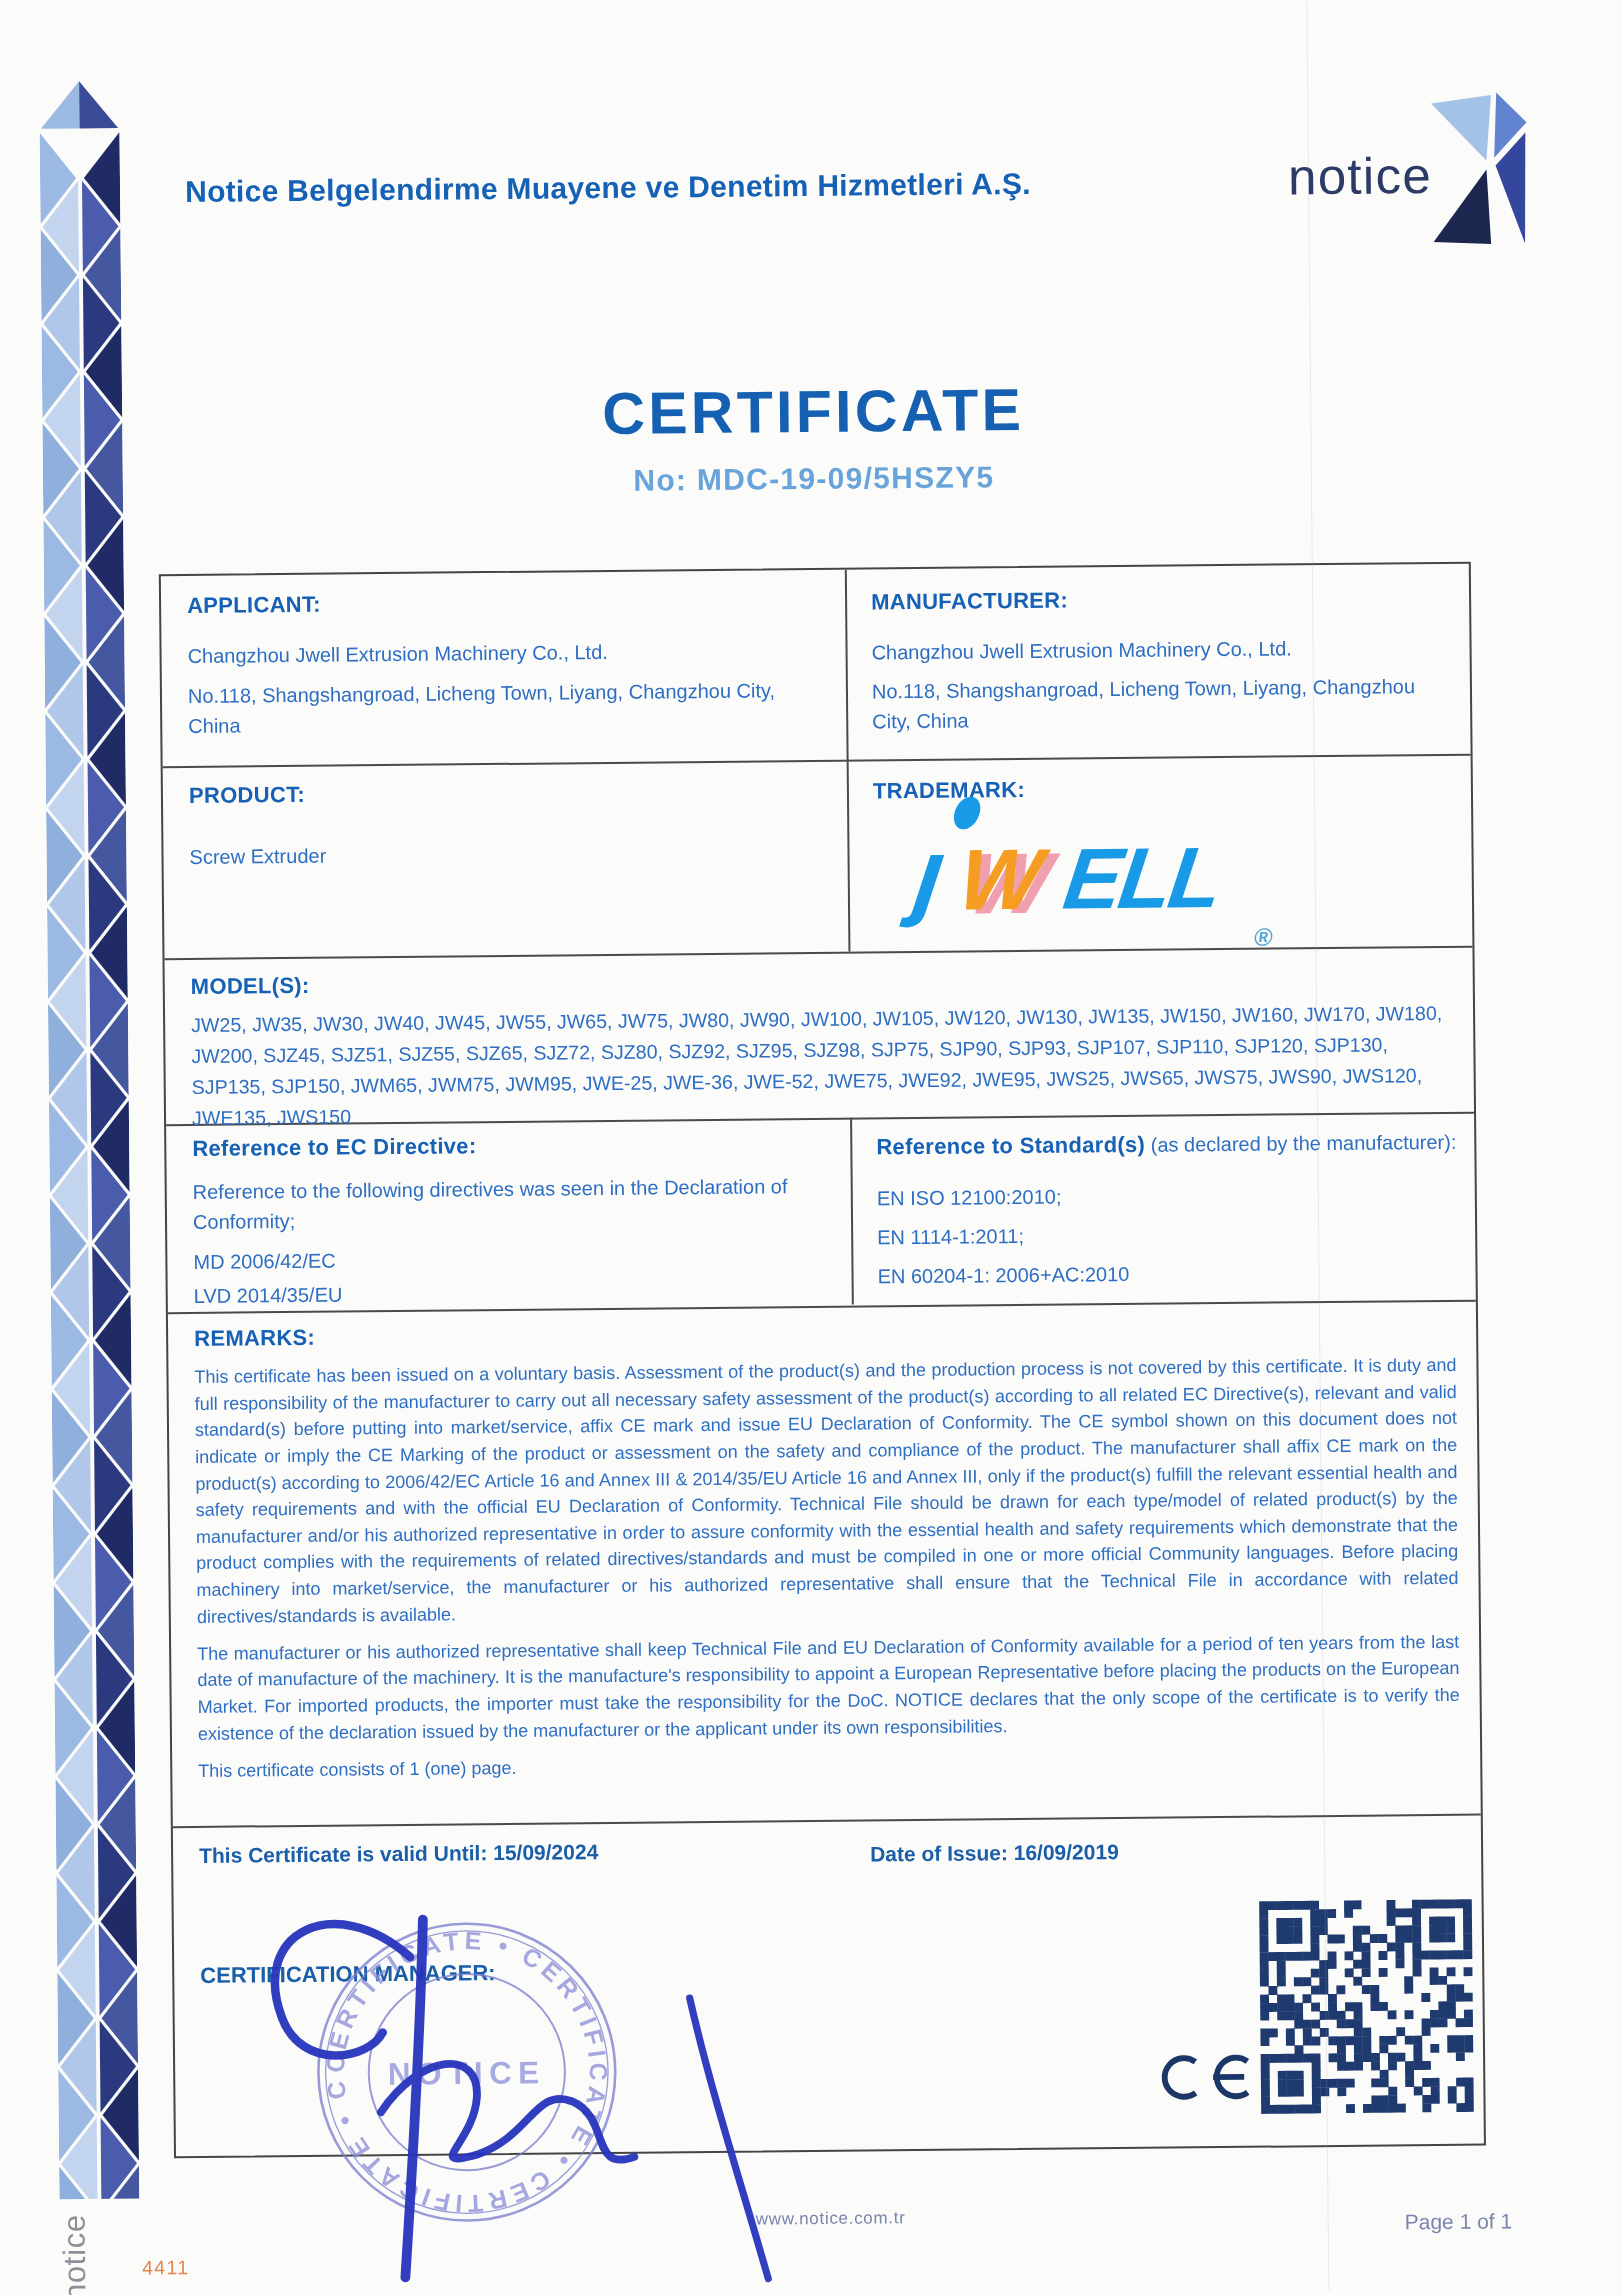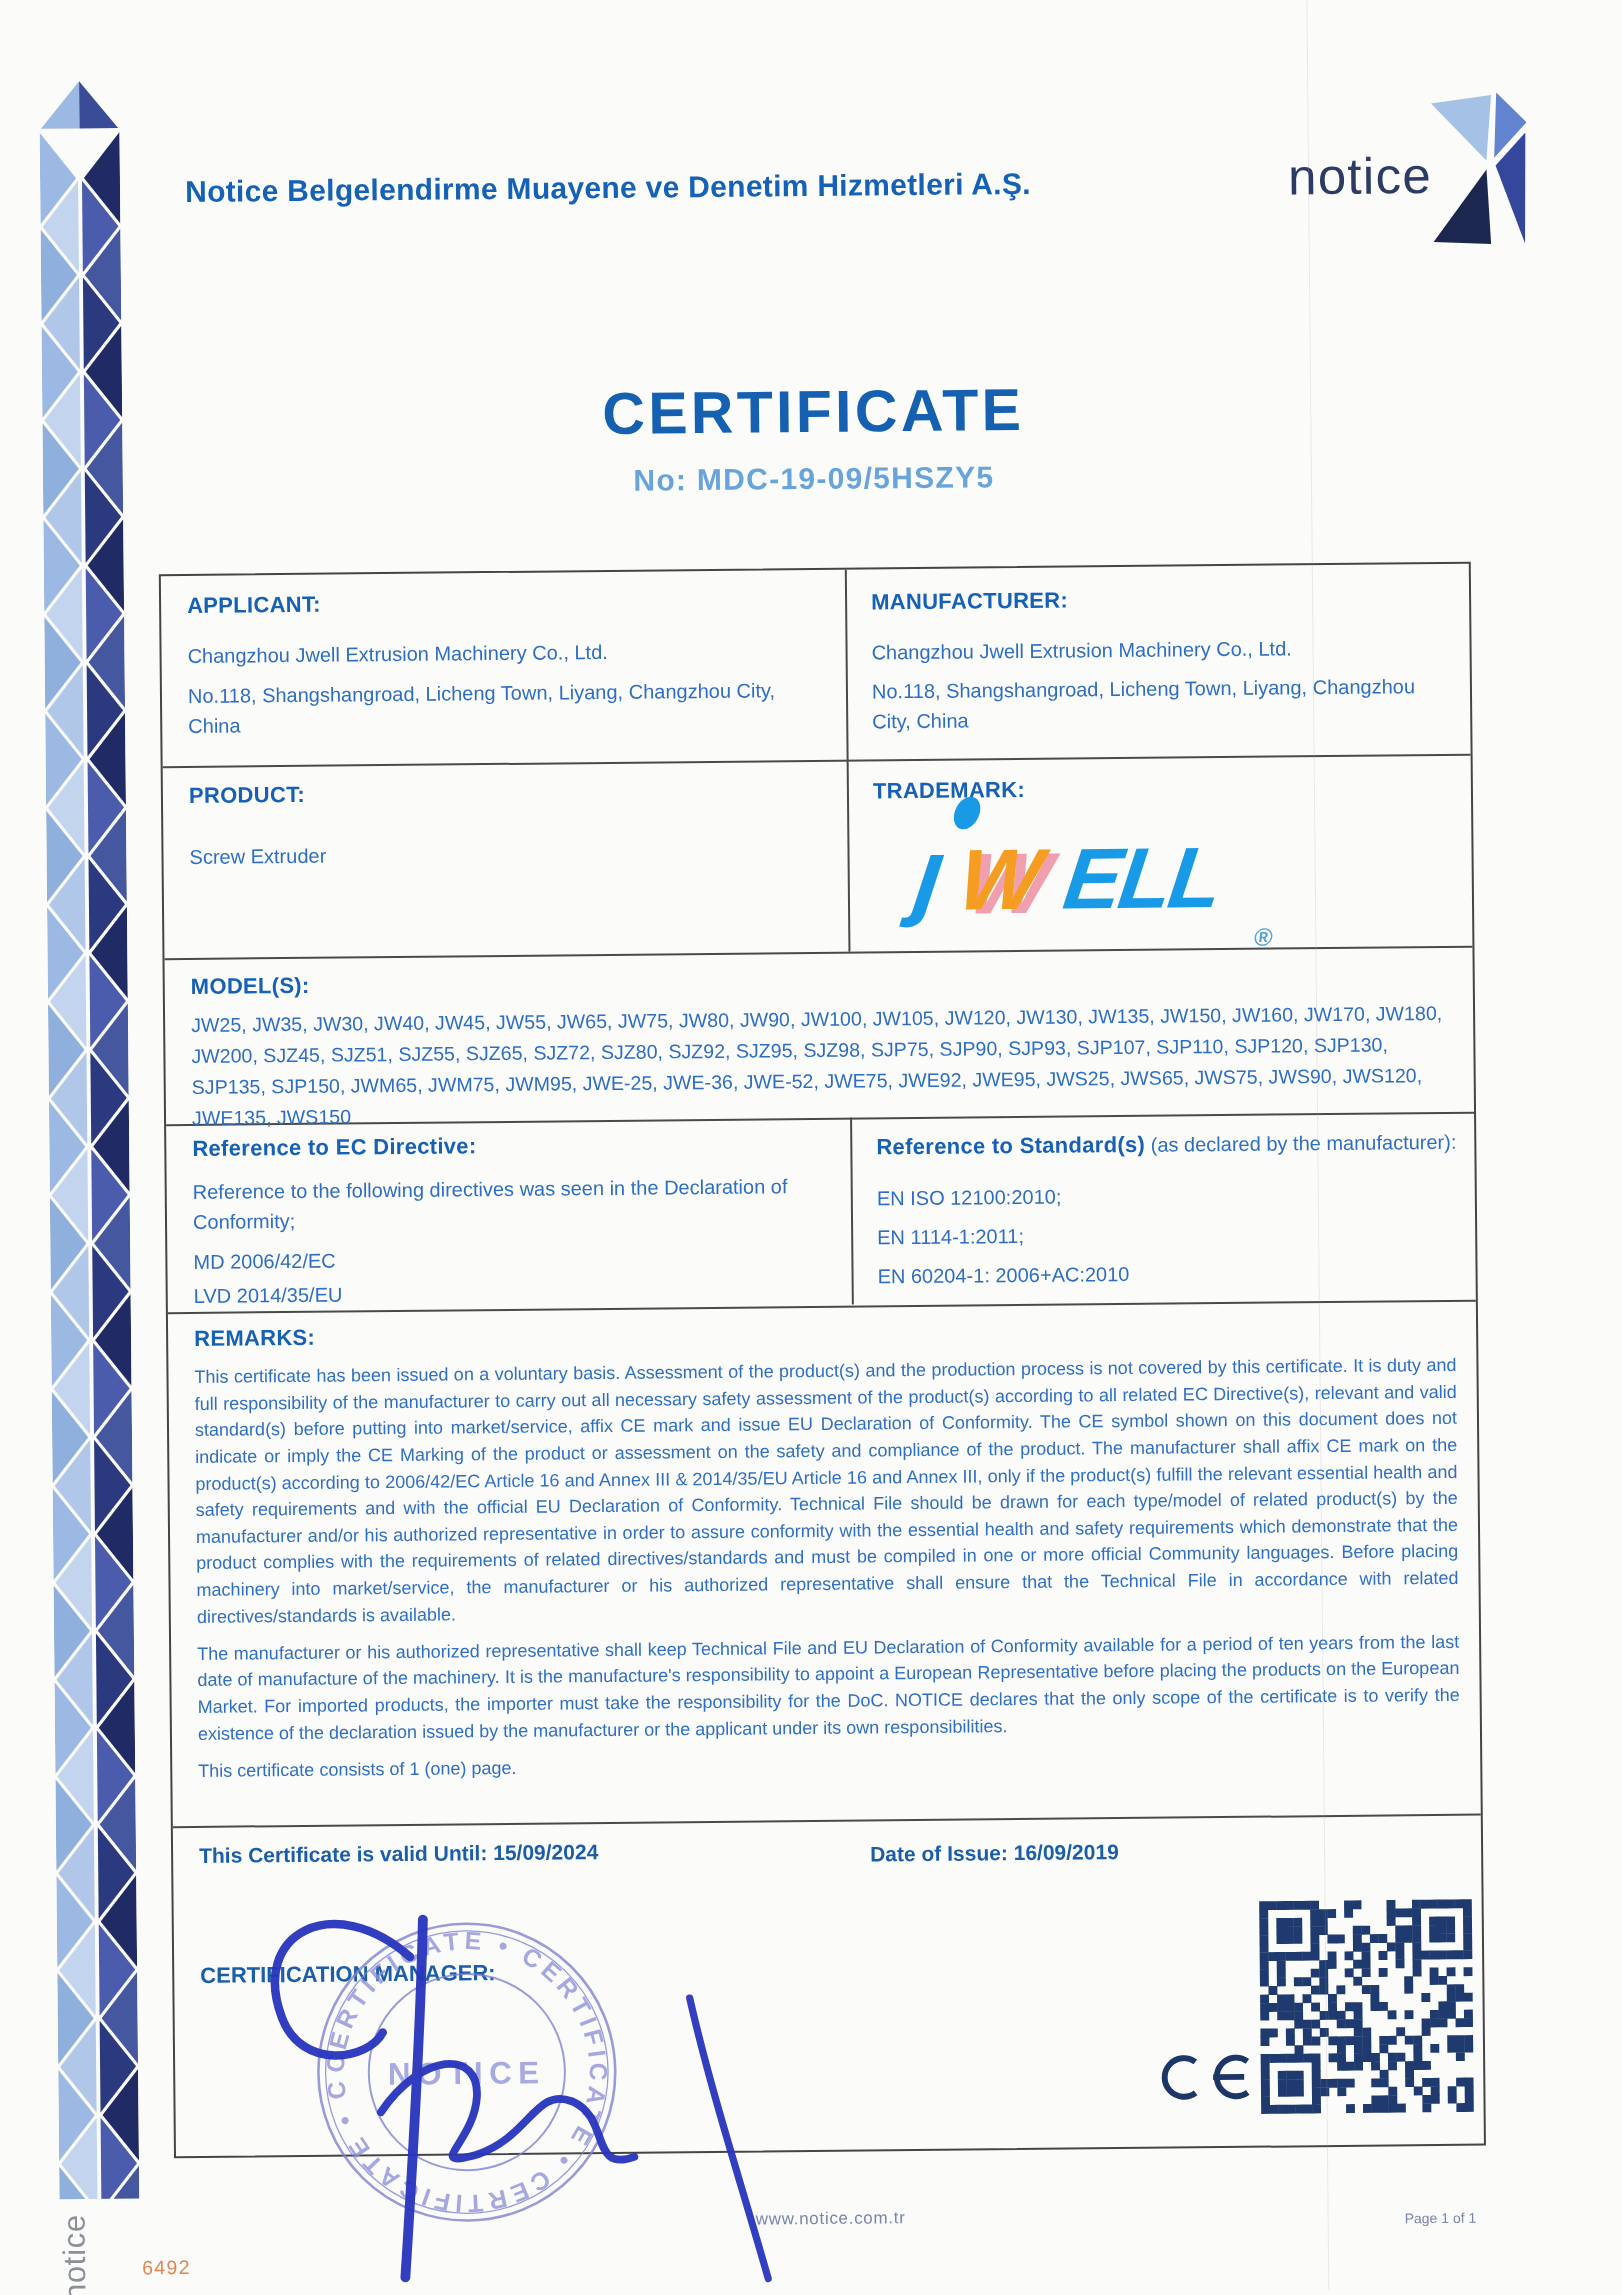--- a/index.html
+++ b/index.html
@@ -69,21 +69,21 @@
   .jell{left:149px;top:39px;font-size:86px;color:#189ae6;letter-spacing:-2.6px;}
   .jreg{left:346px;top:130px;font-size:25px;color:#54a4da;font-weight:normal;}
 
   
   .stamp-sig{position:absolute;left:196px;top:1891px;}
   .qr{position:absolute;left:1247px;top:1901px;}
   .ce{position:absolute;left:1140px;top:2056px;}
 
   .footer-site{position:absolute;left:164px;width:1312px;top:2209px;text-align:center;
                font-size:17px;color:#7a84ac;letter-spacing:0.7px;}
-  .footer-page{position:absolute;left:1394px;top:2216px;font-size:14px;color:#7a84ac;}
+  .footer-page{position:absolute;left:1394px;top:2216px;font-size:21px;color:#7a84ac;}
 
   .fold{position:absolute;left:1317px;top:0;width:1.3px;height:2295px;background:rgba(170,170,185,.22);}
 </style>
 </head>
 <body>
 
 <div id="tilt">
 
   <svg id="strip" width="80" height="2119" viewBox="0 0 122 3238">
       <polygon points="2,74 61,2 61,74" fill="#9cb9e3"></polygon>
@@ -172,21 +172,21 @@
       <polygon points="58,3114 58,3254 3,3184" fill="#c3d4ef"></polygon>
       <polygon points="122,3040 122,3180 67,3110" fill="#202b66"></polygon>
       <polygon points="64,3114 64,3254 119,3184" fill="#4a5cab"></polygon>
       <polygon points="0,3188 0,3328 55,3258" fill="#8fb0dd"></polygon>
       <polygon points="58,3262 58,3402 3,3332" fill="#b0c7ea"></polygon>
       <polygon points="122,3188 122,3328 67,3258" fill="#45579f"></polygon>
       <polygon points="64,3262 64,3402 119,3332" fill="#2b3a7e"></polygon>
     </svg>
 
   <div class="side-brand">notice</div>
-  <div class="doc-number">6492</div>
+  <div class="doc-number">4411</div>
 
   <div class="letterhead">Notice Belgelendirme Muayene ve Denetim Hizmetleri A.Ş.</div>
   <div class="brand-word">notice</div>
   <svg class="brand-tris" width="98" height="160" viewBox="0 0 150 245">
     <polygon points="4,16 96,4 88,104" fill="#a3c2e6"></polygon>
     <polygon points="104,0 150,46 100,100" fill="#6283cf"></polygon>
     <polygon points="6,228 88,118 94,232" fill="#1c2750"></polygon>
     <polygon points="102,112 148,62 146,232" fill="#35479d"></polygon>
   </svg>
 

